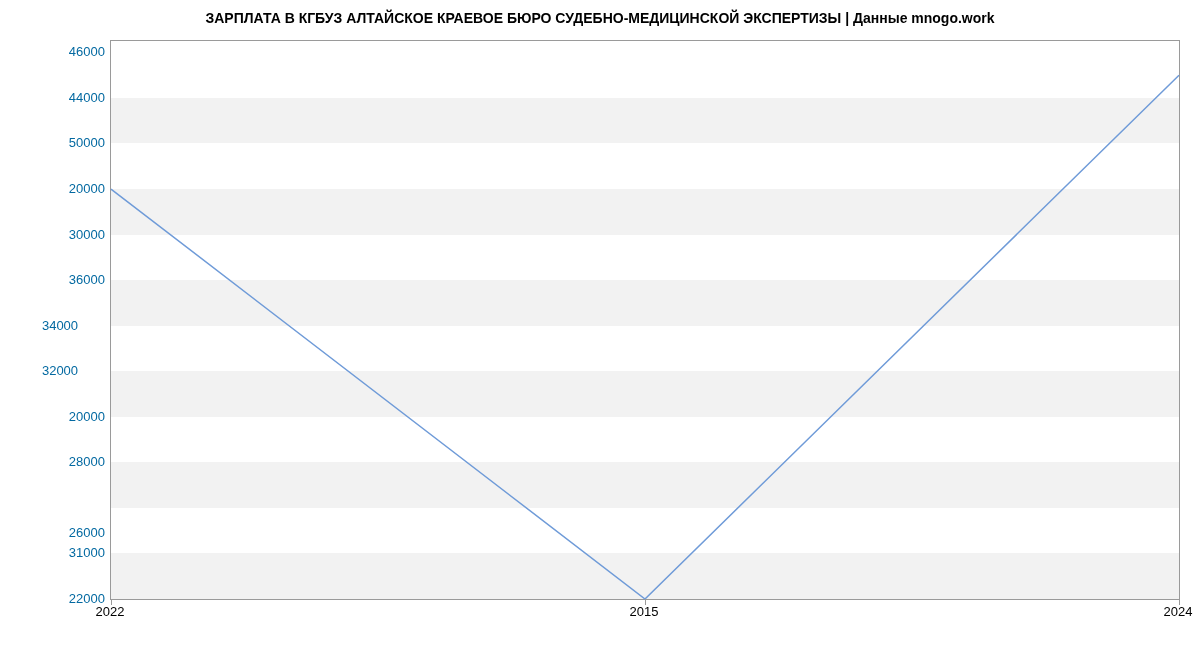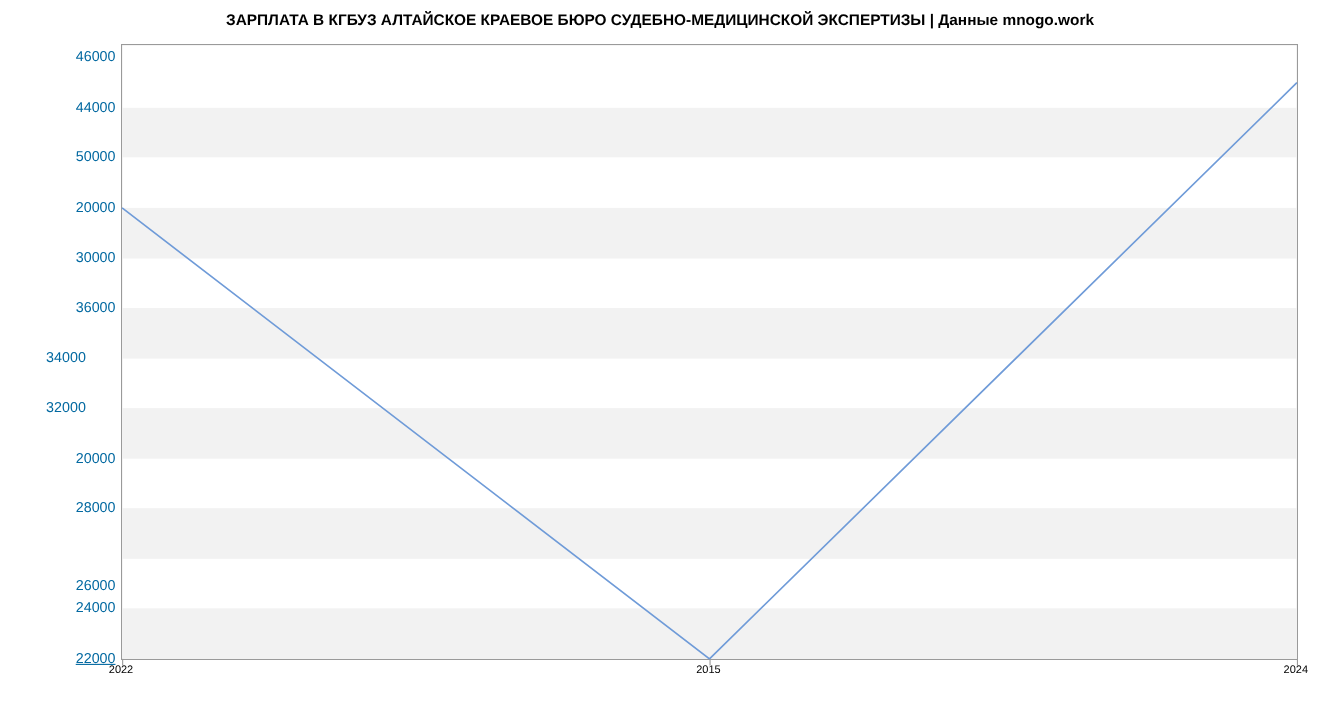--- a/index.html
+++ b/index.html
@@ -45,21 +45,21 @@
     right: 1095px;
     width: 90px;
     text-align: right;
     font-size: 13px;
     color: #0369a1;
     transform: translateY(-50%);
   }
   .x-tick-label {
     position: absolute;
     top: 604px;
-    font-size: 10px;
+    font-size: 13px;
     color: #000;
     transform: translateX(-50%);
   }
   .x-tick {
     position: absolute;
     bottom: -6px;
     width: 1px;
     height: 6px;
     background: #9a9a9a;
   }
@@ -85,22 +85,22 @@
       <div class="band" style="top: 330.245px; height: 45.551px;"></div>
       <div class="band" style="top: 421.347px; height: 45.551px;"></div>
       <div class="band" style="top: 512.449px; height: 45.551px;"></div>
     <svg class="line" viewBox="0 0 1068 558" preserveAspectRatio="none">
       <polyline id="series-polyline" fill="none" stroke-width="1.5" points="0,148.0408163265306 534,558 1068,34.163265306122426" stroke="#6f9bd8"></polyline>
     </svg>
   <div class="x-tick" style="left: 0px;"></div>
       <div class="x-tick" style="left: 534px;"></div>
       <div class="x-tick" style="left: 1068px;"></div>
     </div>
-<div class="y-tick-label" style="top: 598px; text-decoration: underline;">22000</div>
-    <div class="y-tick-label" style="top: 552.449px;">24000</div>
+<div class="y-tick-label" style="top: 598px;">22000</div>
+    <div class="y-tick-label" style="top: 552.449px;">31000</div>
     <div class="y-tick-label" style="top: 506.898px; margin-top: 25px;">26000</div>
     <div class="y-tick-label" style="top: 461.347px;">28000</div>
     <div class="y-tick-label" style="top: 415.796px;">20000</div>
     <div class="y-tick-label" style="top: 370.245px; text-align: center;">32000</div>
     <div class="y-tick-label" style="top: 324.694px; text-align: center;">34000</div>
     <div class="y-tick-label" style="top: 279.143px;">36000</div>
     <div class="y-tick-label" style="top: 233.592px;">30000</div>
     <div class="y-tick-label" style="top: 188.041px;">20000</div>
     <div class="y-tick-label" style="top: 142.49px;">50000</div>
     <div class="y-tick-label" style="top: 96.9388px;">44000</div>

